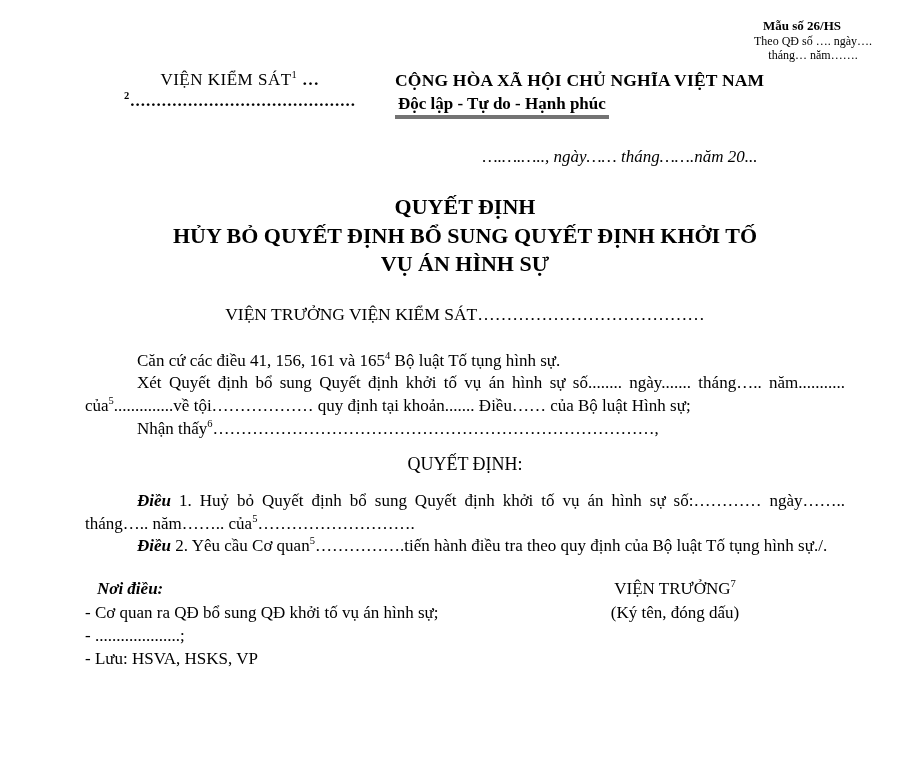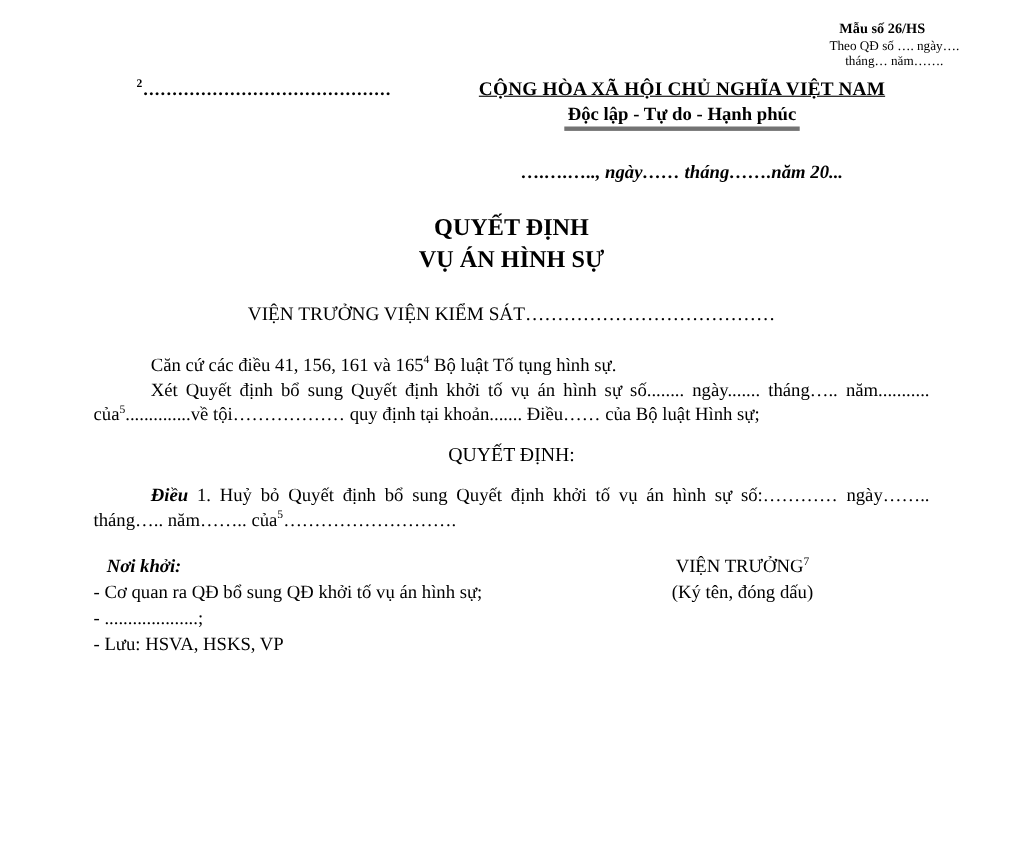--- a/index.html
+++ b/index.html
@@ -41,36 +41,34 @@
     width: 310px;
     text-align: center;
     flex-shrink: 0;
   }
   .header-left .agency { font-size: 17px; letter-spacing: 0.5px; }
   .header-left .agency .bold-dots { font-weight: bold; }
   .header-left .blank-line { font-weight: bold; margin-top: 1px; letter-spacing: 1px; }
   .header-left .doc-number { margin-top: 1px; }
   .header-right {
     flex: 1;
-    text-align: center;
-    text-decoration: underline;
   }
   .national-title { font-weight: bold; font-size: 17.5px; letter-spacing: 0.2px; }
   .motto {
     display: inline-block;
     font-weight: bold;
     font-size: 17px;
     margin-top: 3px;
     padding: 0 3px 1px 3px;
     border-bottom: 4px solid #737373;
   }
   
   .date-row { display: flex; margin-top: 28px; }
   .date-spacer { width: 310px; flex-shrink: 0; }
-  .date-line { flex: 1; text-align: center; font-style: italic; font-weight: bold; }
+  .date-line { flex: 1; text-align: center; font-style: italic; }
   
   .doc-title {
     margin-top: 26px;
     text-align: center;
     font-weight: bold;
     font-size: 22px;
     line-height: 1.3;
   }
   
   .issuer-line {
@@ -122,52 +120,56 @@
 <div class="page">
 
   <div class="form-note">
     <div class="fn1">Mẫu số 26/HS</div>
     <div>Theo QĐ số …. ngày….</div>
     <div>tháng… năm…….</div>
   </div>
 
   <div class="header-row">
     <div class="header-left">
+      <div class="agency"><span>VIỆN KIỂM SÁT</span><sup>1</sup><span class="bold-dots"> …</span></div>
       <div class="blank-line"><sup>2</sup><span>...........................................</span></div>
     </div>
     <div class="header-right">
       <div class="national-title">CỘNG HÒA XÃ HỘI CHỦ NGHĨA VIỆT NAM</div>
       <div><span class="motto">Độc lập - Tự do - Hạnh phúc</span></div>
     </div>
   </div>
 
   <div class="date-row">
     <div class="date-spacer"></div>
     <div class="date-line">….….….., ngày…… tháng…….năm 20...</div>
   </div>
 
   <div class="doc-title">
     <div>QUYẾT ĐỊNH</div>
+    <div>HỦY BỎ QUYẾT ĐỊNH BỔ SUNG QUYẾT ĐỊNH KHỞI TỐ</div>
     <div>VỤ ÁN HÌNH SỰ</div>
   </div>
 
   <div class="issuer-line"><span class="issuer-bold">VIỆN TRƯỞNG VIỆN KIỂM SÁT</span><span>…………………………………</span></div>
 
   <div class="body-block">
     <p class="para"><span>Căn cứ các điều 41, 156, 161 và 165</span><sup>4</sup><span> Bộ luật Tố tụng hình sự.</span></p>
     <p class="para"><span>Xét Quyết định bổ sung Quyết định khởi tố vụ án hình sự số........ ngày....... tháng….. năm........... của</span><sup>5</sup><span>..............về tội……………… quy định tại khoản....... Điều…… của Bộ luật Hình sự;</span></p>
+    <p class="para"><span>Nhận thấy</span><sup>6</sup><span>……………………………………………………………………,</span></p>
   </div>
 
   <div class="decision-heading">QUYẾT ĐỊNH:</div>
 
   <p class="para"><span class="article-label">Điều</span><span> 1. </span><span>Huỷ bỏ Quyết định bổ sung Quyết định khởi tố vụ án hình sự số:………… ngày…….. tháng….. năm…….. của</span><sup>5</sup><span>……………………….</span></p>
+  <p class="para"><span class="article-label">Điều</span><span> 2. </span><span>Yêu cầu Cơ quan</span><sup>5</sup><span>…………….tiến hành điều tra theo quy định của Bộ luật Tố tụng hình sự./.</span></p>
 
   <div class="footer-row">
     <div class="footer-left">
-      <div class="recipients-title">Nơi khởi:</div>
+      <div class="recipients-title">Nơi điều:</div>
       <div>- Cơ quan ra QĐ bổ sung QĐ khởi tố vụ án hình sự;</div>
       <div>- ....................;</div>
       <div>- Lưu: HSVA, HSKS, VP</div>
     </div>
     <div class="footer-right">
       <div class="sign-title"><span>VIỆN TRƯỞNG</span><sup>7</sup></div>
       <div>(Ký tên, đóng dấu)</div>
     </div>
   </div>
 

